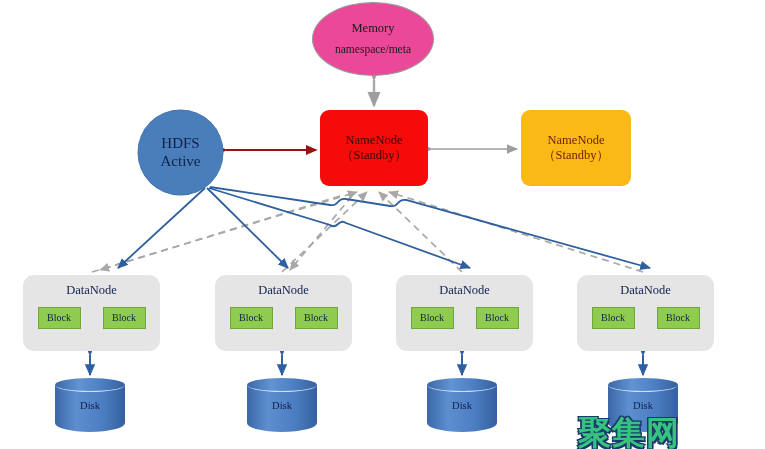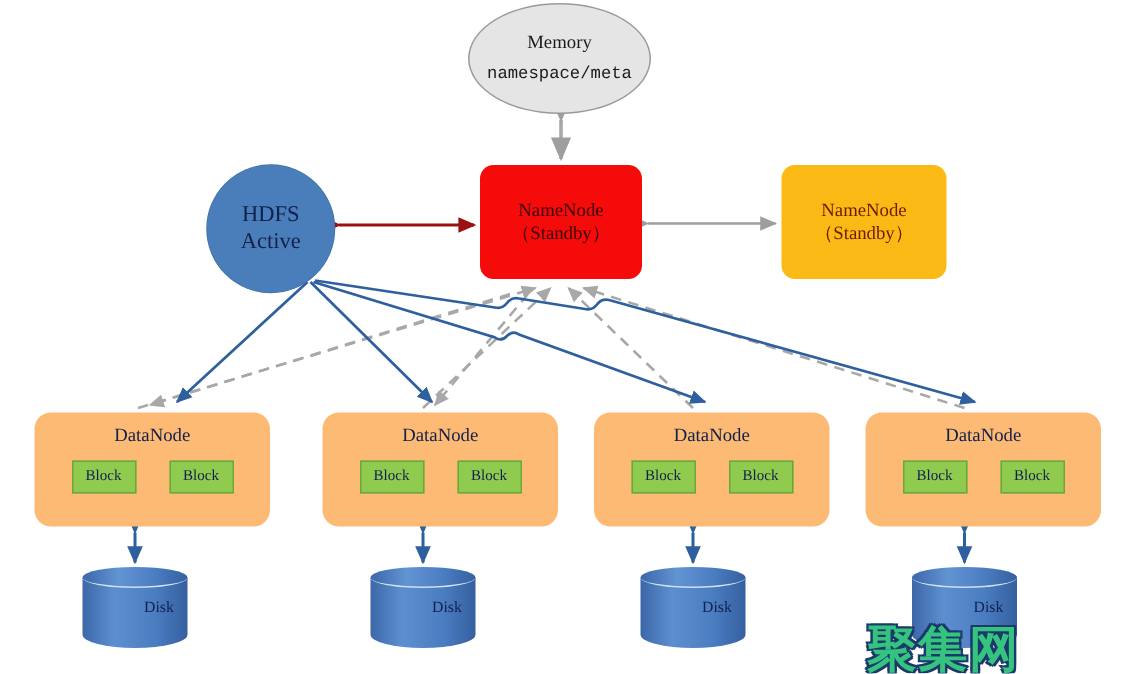--- a/index.html
+++ b/index.html
@@ -37,25 +37,25 @@
   }
 
   
   #memory-ellipse {
     left: 312px;
     top: 2px;
     width: 122px;
     height: 74px;
     border: 1px solid #9a9a9a;
     border-radius: 50%;
-    background: #e5e5e5;
+    background: #ec4899;
     color: #1b1b1b;
   }
   #memory-ellipse .ln1 { font-size: 12.5px; }
-  #memory-ellipse .ln2 { font-size: 11.5px; margin-top: 7px; font-family: Liberation Mono, monospace; }
+  #memory-ellipse .ln2 { font-size: 11.5px; margin-top: 7px; }
 
   
   #hdfs-client {
     left: 138px;
     top: 110px;
     width: 85px;
     height: 85px;
     border-radius: 50%;
     background: #4a7ebb;
     color: #12204a;
@@ -81,25 +81,25 @@
     width: 110px;
     height: 76px;
     border-radius: 9px;
     background: #fbb915;
     color: #6e1c06;
     font-size: 12.5px;
   }
 
   
   .datanode {
-    width: 157px;
+    width: 137px;
     height: 76px;
     top: 275px;
     border-radius: 11px;
-    background: #fdba74;
+    background: #e5e5e5;
     color: #10204d;
     justify-content: flex-start;
     padding-top: 8px;
   }
   .datanode .dn-title { font-size: 12.5px; }
   .dn-blocks {
     display: flex;
     gap: 22px;
     margin-top: 9px;
   }
@@ -138,21 +138,21 @@
     top: 0px;
     width: 70px;
     height: 14px;
     box-sizing: border-box;
     border-radius: 50%;
     background: linear-gradient(to right, #3c67a8 0%, #6294d4 35%, #4a7cc0 70%, #35609f 100%);
     border-bottom: 1px solid #cfe0f4;
   }
   .disk .disk-label {
     position: absolute;
-    left: 16px;
+    left: 0;
     top: 22px;
     width: 70px;
     text-align: center;
     font-size: 10.5px;
     color: #11204c;
   }
 
   
   #watermark {
     position: absolute;

